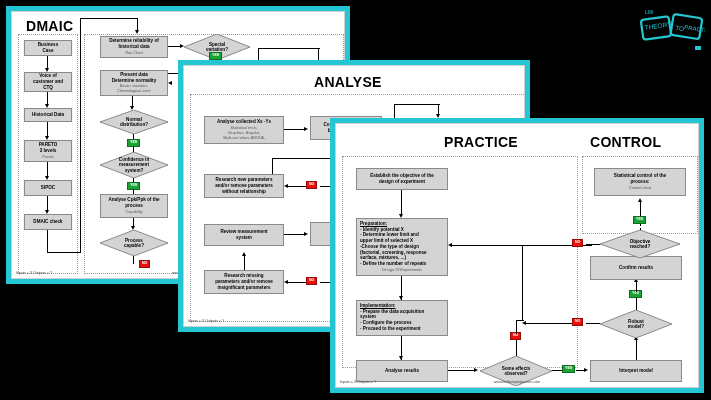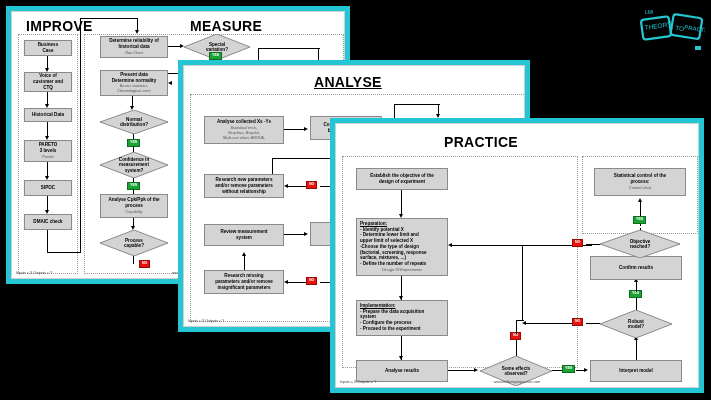--- a/index.html
+++ b/index.html
@@ -78,22 +78,21 @@
     <text x="6" y="28" fill="#23c6d2" font-size="6.5" font-family="Liberation Sans, sans-serif" transform="rotate(-8 6 28)">THEORY</text>
     <text x="36" y="28" fill="#23c6d2" font-size="6.5" font-family="Liberation Sans, sans-serif" transform="rotate(9 36 28)">TO</text>
     <text x="45" y="27" fill="#23c6d2" font-size="6" font-family="Liberation Sans, sans-serif" transform="rotate(9 45 27)">PRACTICE</text>
     <rect x="56" y="44" width="6" height="4" fill="#23c6d2"></rect>
   </svg>
 </div>
 
 <div class="slide" id="slide-dm">
  <div class="slide-inner">
 
-  <div class="ptitle" style="left:14px;top:6px;">IMPROVE</div>
-  <div class="ptitle" style="left:178px;top:6px;">MEASURE</div>
+  <div class="ptitle" style="left:14px;top:6px;">DMAIC</div>
 
   <div class="dotpanel" style="left:6px;top:22px;width:60px;height:240px;"></div>
   <div class="dotpanel" style="left:72px;top:22px;width:260px;height:240px;"></div>
 
   <div class="box" style="left:12px;top:28px;width:48px;height:16px;">
     <span style="white-space:pre-line">Business
 Case</span>
       </div>
   <div class="ln-v" style="left:35px;top:44px;height:14px;"></div>
       <div class="arw d" style="left:33px;top:56px;"></div>
@@ -219,21 +218,21 @@
   <div class="box" style="left:282px;top:52px;width:52px;height:16px;"></div>
 
   <div class="ftr lft">Inputs = X    Outputs = Y</div>
   <div class="ftr" style="left:160px;">www.lmitheorytopractice.com</div>
  </div>
 </div>
 
 <div class="slide" id="slide-an">
  <div class="slide-inner">
 
-  <div class="ptitle" style="left:130px;top:8px;text-decoration:underline;">ANALYSE</div>
+  <div class="ptitle" style="left:130px;top:8px;">ANALYSE</div>
 
   <div class="dotpanel" style="left:6px;top:28px;width:336px;height:228px;"></div>
 
   <div class="box" style="left:20px;top:50px;width:80px;height:28px;">
     <span>Analyse collected  Xs -Ys</span>
     <span class="sub" style="white-space:pre-line">Statistical tests,
 Graphics, Boxplot,
 Multi-vari chart, ANOVA,</span>
       </div>
   <div class="ln-h" style="left:100px;top:63px;width:22px;"></div>
@@ -306,20 +305,21 @@
 
   <div class="ftr lft">Inputs = X    Outputs = Y</div>
   <div class="ftr" style="left:150px;">www.lmitheorytopractice.com</div>
  </div>
 </div>
 
 <div class="slide" id="slide-ic">
  <div class="slide-inner">
 
   <div class="ptitle" style="left:108px;top:10px;">PRACTICE</div>
+  <div class="ptitle" style="left:254px;top:10px;">CONTROL</div>
 
   <div class="dotpanel" style="left:6px;top:32px;width:236px;height:212px;"></div>
   <div class="dotpanel" style="left:246px;top:32px;width:116px;height:78px;"></div>
 
   <div class="box" style="left:258px;top:44px;width:92px;height:28px;">
     <span style="white-space:pre-line">Statistical control of the
 process:</span>
     <span class="sub">Control chart</span>
       </div>
   <div class="arw u" style="left:302px;top:74px;"></div>

